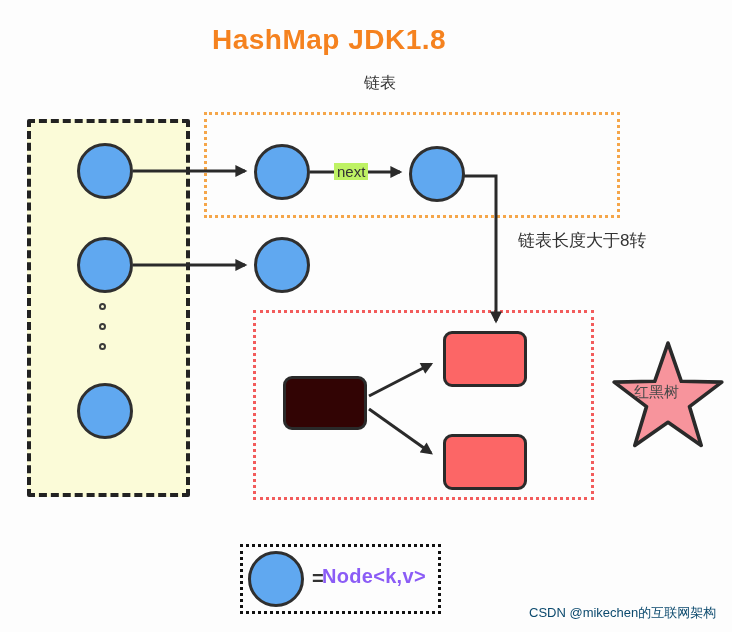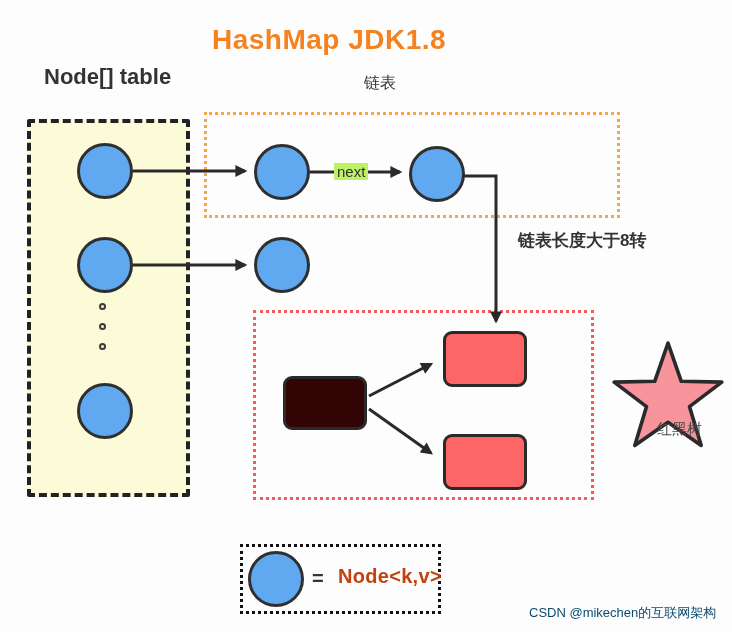--- a/index.html
+++ b/index.html
@@ -5,21 +5,21 @@
   html,body{margin:0;padding:0;background:#fff;}
   .canvas{
     position:relative;width:732px;height:632px;background:#fdfdfd;overflow:hidden;
     font-family:"Liberation Sans","DejaVu Sans",sans-serif;
   }
   .abs{position:absolute;}
 
   .title{left:212px;top:24px;font-size:28px;font-weight:bold;color:#F5821F;letter-spacing:.5px;}
   .table-label{left:44px;top:64px;font-size:22px;font-weight:bold;color:#333;}
   .ll-label{left:364px;top:73px;font-size:16px;font-weight:normal;color:#333;}
-  .convert-label{left:518px;top:229px;font-size:17px;font-weight:bold;color:#333;}
+  .convert-label{left:518px;top:229px;font-size:17px;font-weight:normal;color:#333;}
 
   .table-box{left:27px;top:119px;width:163px;height:378px;background:#FBFBD8;
     border:4px dashed #222;box-sizing:border-box;border-radius:2px;}
   .ll-box{left:204px;top:112px;width:416px;height:106px;border:3px dotted #F5A64A;box-sizing:border-box;}
   .tree-box{left:253px;top:310px;width:341px;height:190px;border:3px dotted #F25C5C;box-sizing:border-box;}
   .legend-box{left:240px;top:544px;width:201px;height:70px;border:3px dotted #111;box-sizing:border-box;}
 
   .node-circle{width:50px;height:50px;border-radius:50%;background:#60A8F0;
     border:3px solid #2F2F2F;box-sizing:content-box;}
   .c-t1{left:77px;top:143px;} .c-t2{left:77px;top:237px;} .c-t3{left:77px;top:383px;}
@@ -32,40 +32,39 @@
   .tree-rect{width:84px;height:54px;border:3px solid #2a2a2a;border-radius:9px;box-sizing:border-box;}
   .rect-black{left:283px;top:376px;background:#320404;}
   .rect-red-top{left:443px;top:331px;height:56px;background:#FC6666;}
   .rect-red-bottom{left:443px;top:434px;height:56px;background:#FC6666;}
 
   .arrows{left:0;top:0;pointer-events:none;}
 
   .next-label{left:334px;top:163px;font-size:15px;color:#333;background:#bef264;padding:0 3px;}
 
   .star-wrap{left:606px;top:341px;width:124px;height:108px;}
-  .star-label{left:634px;top:383px;width:68px;text-align:right;font-size:15px;color:#4a4a4a;margin-top:37px;}
+  .star-label{left:634px;top:383px;width:68px;text-align:left;font-size:15px;color:#4a4a4a;}
 
   .legend-eq{left:312px;top:567px;font-size:20px;font-weight:bold;color:#333;}
-  .legend-node{left:338px;top:565px;font-size:20px;font-weight:bold;color:#c2410c;letter-spacing:.3px;}
+  .legend-node{left:322px;top:565px;font-size:20px;font-weight:bold;color:#8b5cf6;letter-spacing:.3px;}
 
   .wm-center{left:286px;top:272px;font-size:32px;font-weight:bold;color:rgba(126,182,244,0.55);letter-spacing:1px;}
   .wm-csdn{left:529px;top:604px;font-size:13px;color:#0c4a6e;}
 </style>
 </head>
 <body>
 
 <div class="canvas">
 
   <div class="abs table-box"></div>
   <div class="abs ll-box"></div>
   <div class="abs tree-box"></div>
   <div class="abs legend-box"></div>
 
   <div class="abs title">HashMap JDK1.8</div>
-  <div class="abs table-label">Node[] table</div>
   <div class="abs ll-label">链表</div>
   <div class="abs convert-label">链表长度大于8转</div>
 
   <svg class="abs arrows" width="732" height="632" viewBox="0 0 732 632">
     <defs>
       <marker id="ah" viewBox="0 0 10 10" refX="8" refY="5" markerWidth="13" markerHeight="12" orient="auto" markerUnits="userSpaceOnUse">
         <path d="M0,0 L10,5 L0,10 z" fill="#2a2a2a"></path>
       </marker>
     </defs>
     <line x1="133" y1="171" x2="245" y2="171" stroke="#2a2a2a" stroke-width="3" marker-end="url(#ah)"></line>

